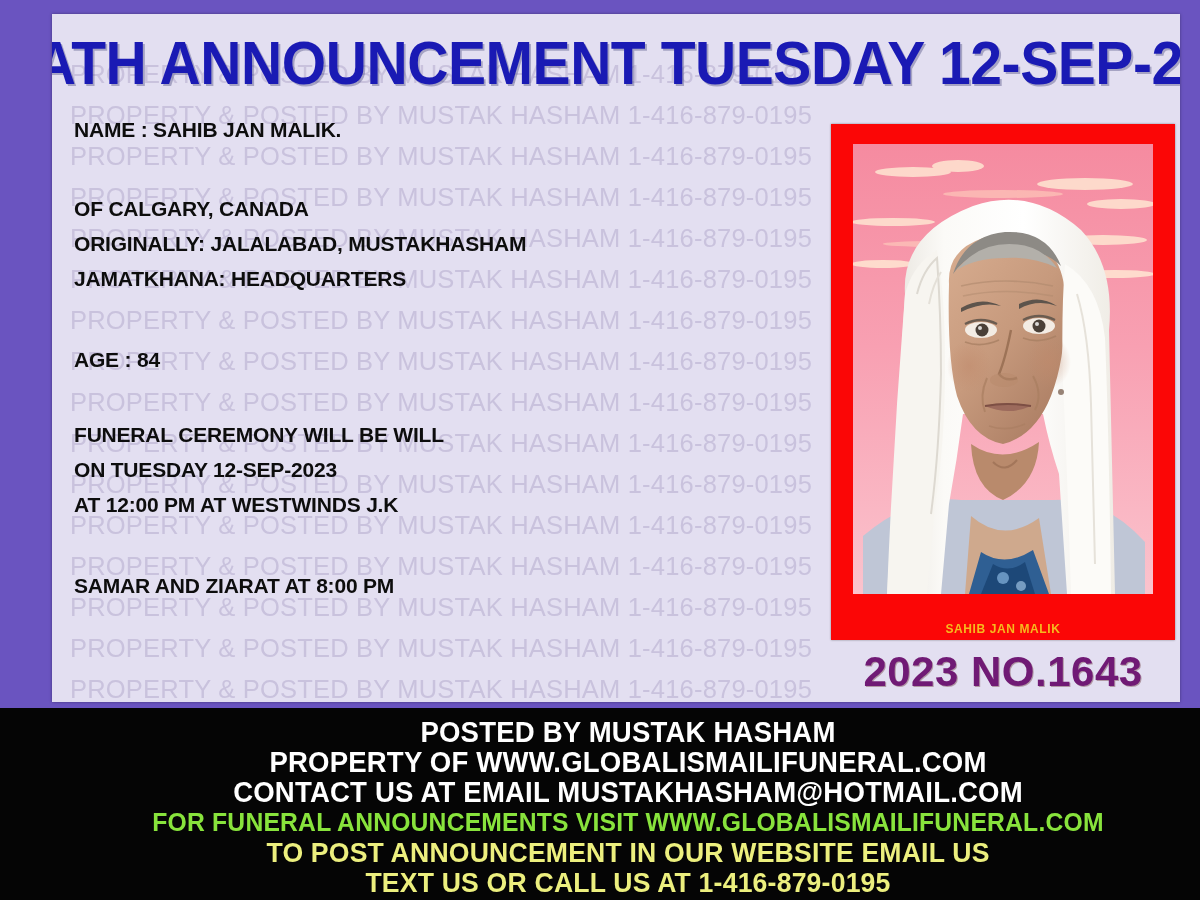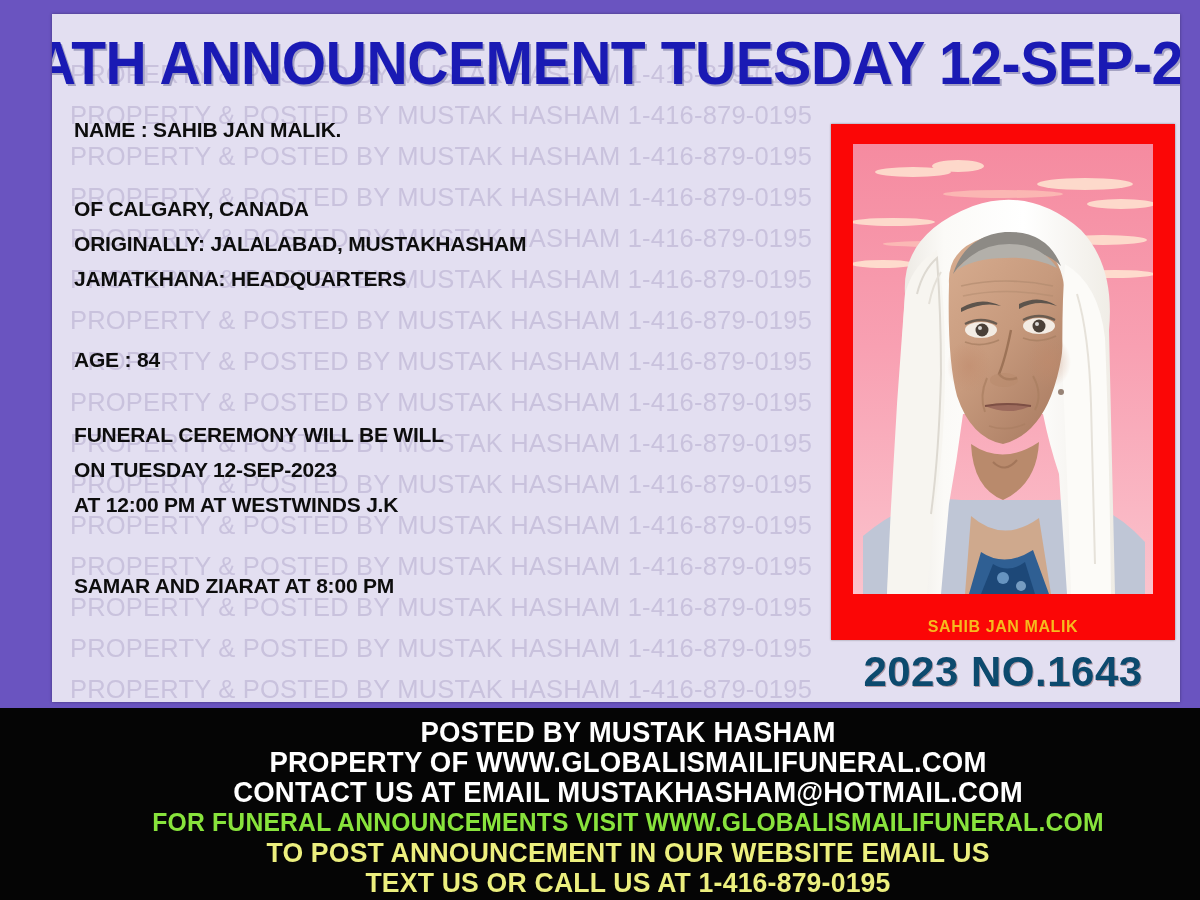--- a/index.html
+++ b/index.html
@@ -126,33 +126,33 @@
     overflow: hidden;
     background: #f4a0b0;
   }
   .photo-caption {
     position: absolute;
     left: 0;
     bottom: 4px;
     width: 100%;
     text-align: center;
     color: #f6ba1e;
-    font-size: 16px;
+    font-size: 12px;
     font-weight: bold;
     letter-spacing: 0.6px;
     font-family: "Liberation Sans", sans-serif;
   }
 
   .ref-no {
     position: absolute;
     left: 779px;
     top: 634px;
     width: 344px;
     text-align: center;
-    color: #0c4a6e;
+    color: #701a75;
     font-weight: bold;
     font-size: 42px;
     letter-spacing: 0.5px;
     z-index: 4;
     font-family: "Liberation Sans", sans-serif;
     text-shadow: 1px 1px 0 rgba(80,20,20,0.35);
   }
 
   
   .footer {

